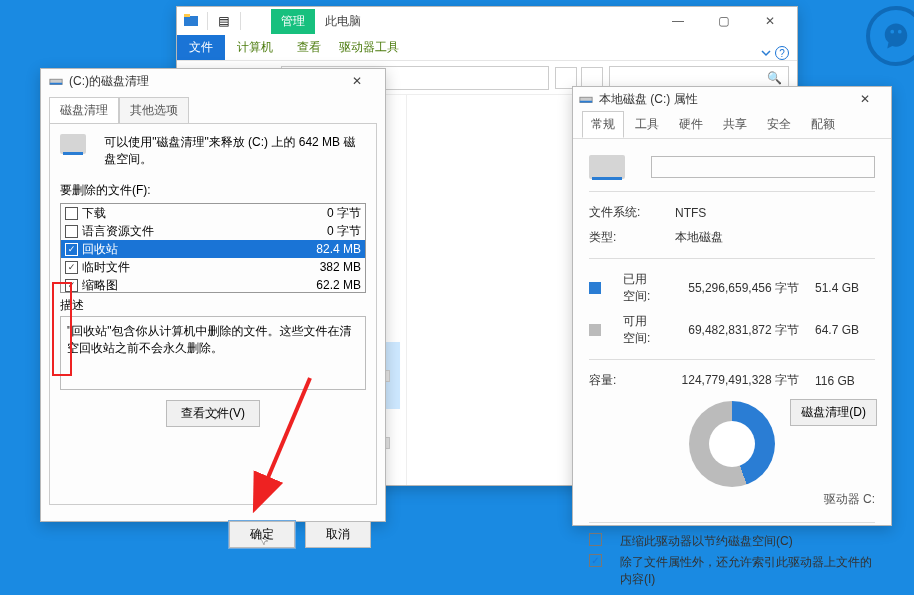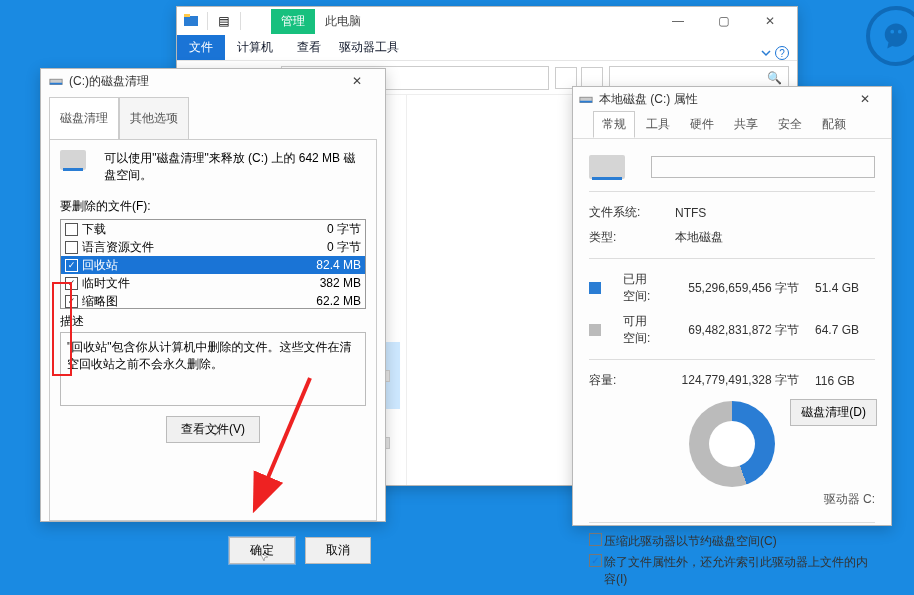--- a/index.html
+++ b/index.html
@@ -15,21 +15,21 @@
   .explorer { top: 6px; left: 176px; width: 622px; height: 480px; background:#fff; }
   .explorer .titlebar { height: 28px; display:flex; align-items:center; padding:0 4px; }
   .explorer .titlebar .icon { width:20px; height:20px; display:flex; align-items:center; justify-content:center; }
   .explorer .titlebar .sep { width:1px; height:18px; background:#ddd; margin:0 6px; }
   .explorer .titlebar .tab-green { background:#17c07e; color:#fff; padding:4px 10px; margin-left:24px; }
   .explorer .titlebar .title-text { margin-left: 10px; color:#444;}
   .explorer .titlebar .ctrls { margin-left:auto; display:flex; }
   .explorer .titlebar .ctrls span { width:46px; height:24px; display:flex; align-items:center; justify-content:center; color:#555; }
 
   .explorer .tabs { height: 26px; display:flex; align-items:flex-end; border-bottom: 1px solid #e5e5e5; }
-  .explorer .tabs .tab { padding:4px 12px; color:#0f172a; }
+  .explorer .tabs .tab { padding:4px 12px; color:#4d7c0f; }
   .explorer .tabs .tab.active { background:#1a74d6; color:#fff; }
   .explorer .tabs .help { margin-left:auto; padding-right:8px; color:#1a74d6; display:flex; align-items:center; gap:4px; }
 
   .explorer .addressbar { height: 34px; display:flex; align-items:center; padding:4px 8px; border-bottom:1px solid #eee; gap:6px; }
   .explorer .addressbar .navbtn { width:18px; height:18px; color:#999; display:flex; align-items:center; justify-content:center;}
   .explorer .addressbar .path { flex:1; border:1px solid #ccc; height:24px; display:flex; align-items:center; padding:0 6px; gap:10px; color:#333;}
   .explorer .addressbar .smallboxes { display:flex; gap:4px; }
   .explorer .addressbar .smallbox { width:22px; height:22px; border:1px solid #ccc; }
   .explorer .addressbar .search { width:180px; border:1px solid #ccc; height:24px; display:flex; align-items:center; padding:0 6px; color:#888;}
 
@@ -48,46 +48,46 @@
   .explorer .leftpane .disk-title { color:#222; }
   .explorer .leftpane .disk-bar { width:100%; height:12px; background:#e5e5e5; border:1px solid #ccc; margin-top:3px; }
   .explorer .leftpane .disk-bar .fill { height:100%; background:#2a7dd4;}
   .explorer .leftpane .disk-sub { color:#666; margin-top:2px;}
   .smallthumb { width:30px; height:22px; background:#e5e5e5; border-radius:2px; flex:none;}
 
   
   .props { top: 86px; left: 572px; width: 320px; height: 440px; background:#fdfdfd; }
   .props .titlebar { height:24px; display:flex; align-items:center; padding:0 6px; color:#333;}
   .props .titlebar .x { margin-left:auto; width:40px; text-align:center; color:#444;}
-  .props .tabs { display:flex; border-bottom:1px solid #ddd; padding:0 20px; gap:2px;}
+  .props .tabs { display:flex; border-bottom:1px solid #ddd; padding:0 9px; gap:2px;}
   .props .tabs .t { padding:4px 8px; color:#555; border:1px solid transparent;}
   .props .tabs .t.active { border:1px solid #ccc; border-bottom:1px solid #fff; background:#fff;}
   .props .content { padding:12px 16px; color:#333;}
   .props .row { display:flex; align-items:center; padding:4px 0; gap:16px;}
   .props .label { width:70px; }
   .props .input { flex:1; border:1px solid #bbb; height:22px;}
   .props hr { border:none; border-top:1px solid #ddd; margin:8px 0;}
   .props .num { text-align:right; width:130px;}
   .props .siz { width:60px; text-align:left;}
   .props .sq { width:12px; height:12px; display:inline-block; margin-right:6px;}
   .props .donut { margin:8px auto 4px; width:86px; height:86px; border-radius:50%; background: conic-gradient(#2a7dd4 0 160deg, #bbb 160deg 360deg); display:flex; align-items:center; justify-content:center;}
   .props .donut::after { content:""; width:46px; height:46px; background:#fff; border-radius:50%;}
   .props .driver-label { text-align:right; color:#555; margin-top:4px;}
   .props .cleanbtn { position:absolute; right:14px; top:312px; padding:4px 10px; border:1px solid #bbb; background:#f0f0f0;}
-  .props .checkrow { display:flex; align-items:flex-start; gap:2px; padding:2px 0;}
+  .props .checkrow { display:flex; align-items:flex-start; gap:18px; padding:2px 0;}
   .props .checkrow .ck { width:13px; height:13px; border:1px solid #777; display:flex; align-items:center; justify-content:center; font-size:10px; color:#1a74d6; flex:none;}
   .drive-thumb { width:36px; height:24px; background:#d5d5d5; border-radius:2px; position:relative; margin-right:10px;}
   .drive-thumb::after { content:""; position:absolute; bottom:-1px; left:3px; right:3px; height:3px; background:#2a7dd4;}
 
   
   .cleanup { top: 68px; left: 40px; width: 346px; height: 454px; background:#fdfdfd;}
   .cleanup .titlebar { height:24px; display:flex; align-items:center; padding:0 8px; color:#333;}
   .cleanup .titlebar .x { margin-left:auto; width:40px; text-align:center; color:#444;}
   .cleanup .tabs { display:flex; padding:4px 8px 0 8px;}
-  .cleanup .tabs .t { padding:12px 10px; border:1px solid #ccc; border-bottom:none; background:#f5f5f5; color:#555;}
+  .cleanup .tabs .t { padding:4px 10px; border:1px solid #ccc; border-bottom:none; background:#f5f5f5; color:#555;}
   .cleanup .tabs .t.active { background:#fff;}
   .cleanup .inner { margin:0 8px 8px 8px; border:1px solid #ccc; padding:10px; height:calc(100% - 70px); display:flex; flex-direction:column;}
   .cleanup .desc { display:flex; gap:8px; align-items:flex-start; margin-bottom:10px;}
   .cleanup .listlabel { margin:4px 0;}
   .cleanup .filelist { border:1px solid #999; height:90px; overflow:hidden;}
   .cleanup .filelist .frow { display:flex; align-items:center; height:18px; padding:0 4px;}
   .cleanup .filelist .frow.selected { background:#1a74d6; color:#fff;}
   .cleanup .ck { width:13px; height:13px; border:1px solid #555; background:#fff; margin-right:4px; display:flex; align-items:center; justify-content:center; font-size:9px; color:#333; flex:none;}
   .cleanup .frow.selected .ck { border-color:#fff; color:#fff; background:transparent;}
   .cleanup .fname { flex:1;}

